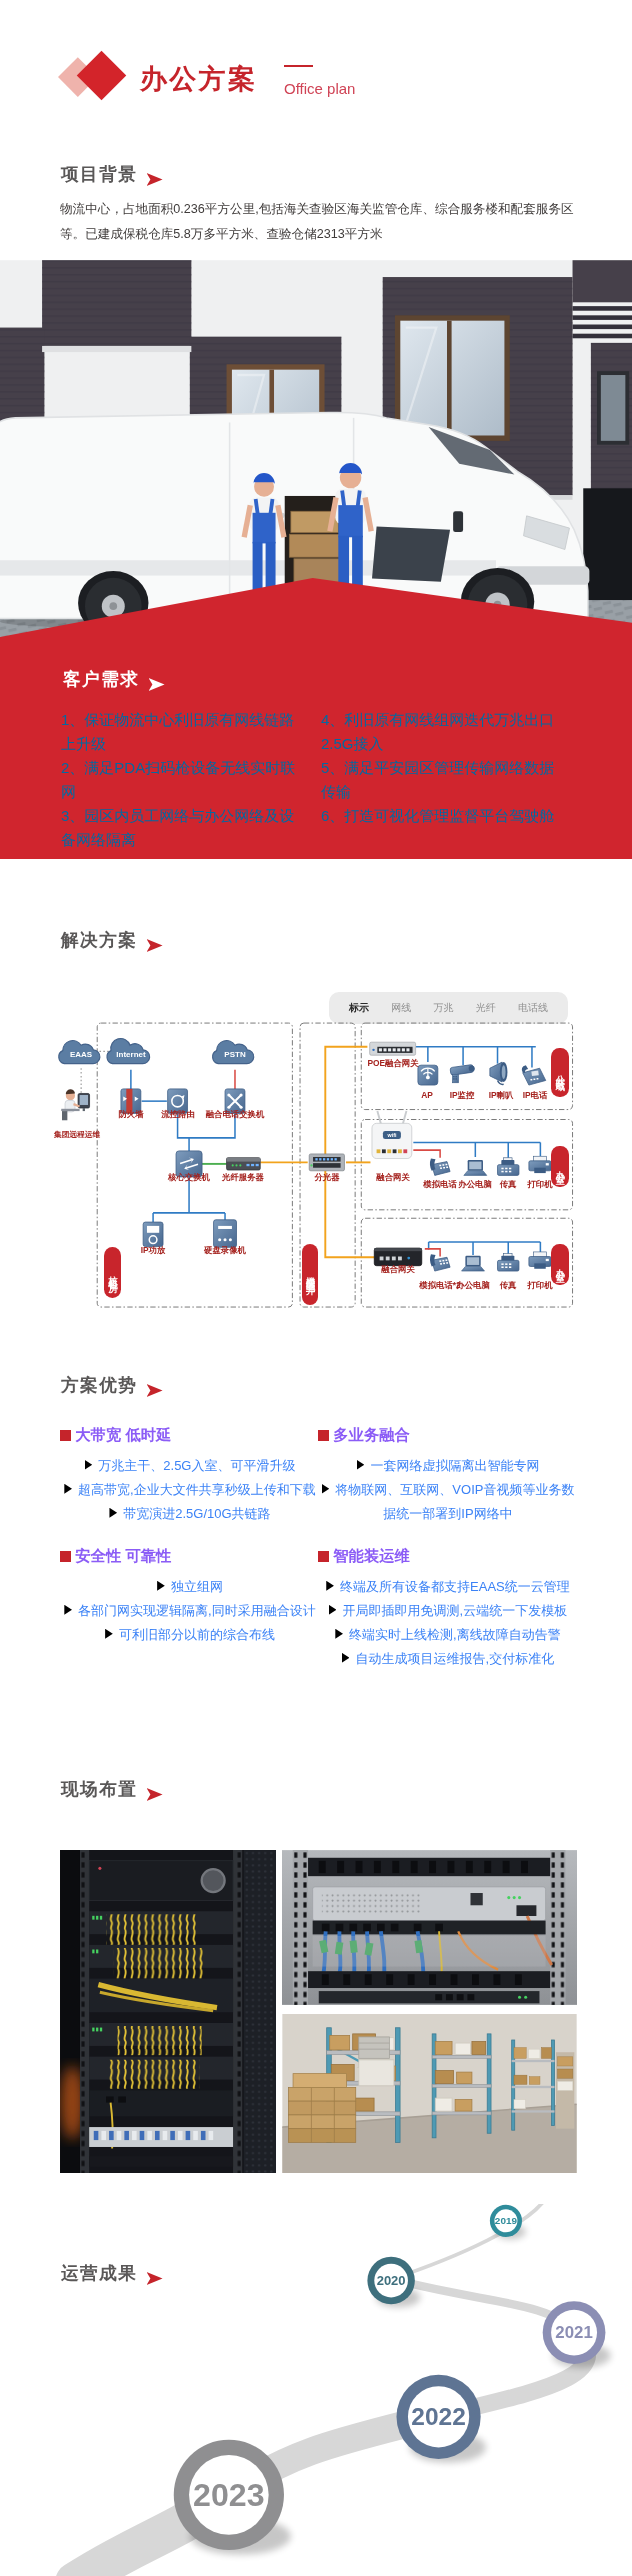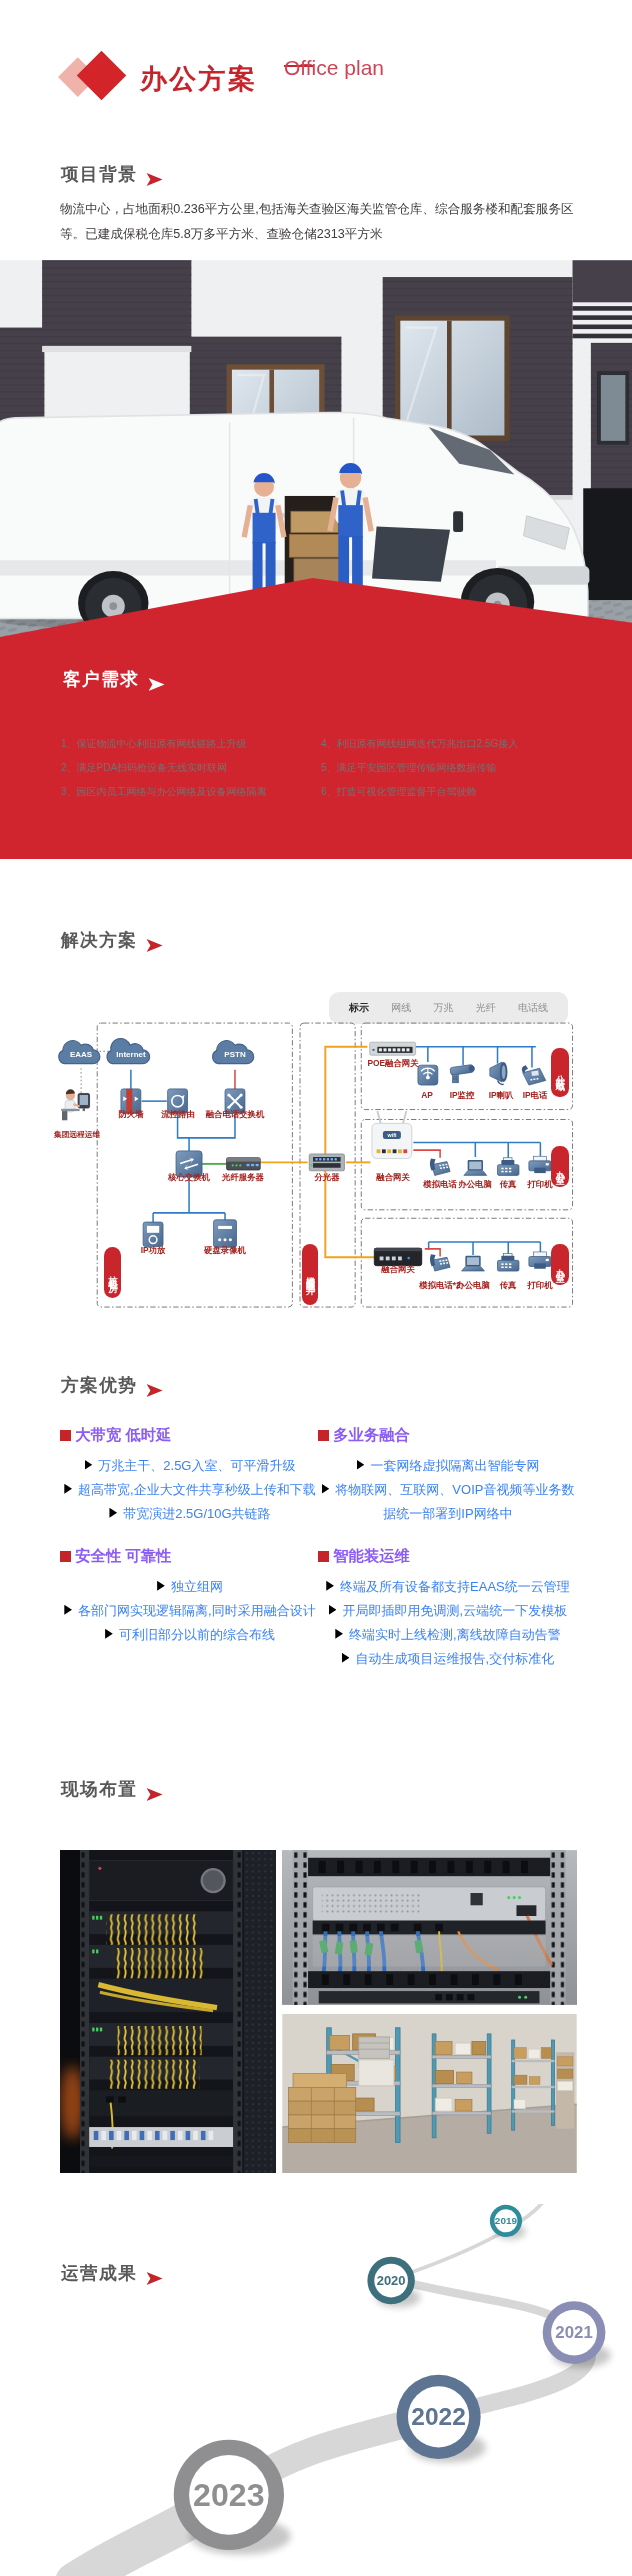--- a/index.html
+++ b/index.html
@@ -5,34 +5,34 @@
   html,body{margin:0;padding:0;background:#fff;}
   .page{position:relative;width:633px;height:2576px;background:#fff;overflow:hidden;
         font-family:"Liberation Sans","DejaVu Sans",sans-serif;}
   .abs{position:absolute;}
   
   .diamond{position:absolute;transform:rotate(45deg);}
   .d-pink{left:64px;top:63px;width:27.6px;height:27.6px;background:#efb3ac;}
   .d-red{left:84px;top:58px;width:35px;height:35px;background:#d3242a;}
   .title-cn{left:140px;top:61px;font-size:27px;font-weight:bold;color:#c5242b;letter-spacing:2.3px;}
   .title-dash{left:284px;top:65px;width:29px;height:2.3px;background:#c5242b;}
-  .title-en{left:284px;top:56px;font-size:21px;color:#d04355;text-align:center;}
+  .title-en{left:284px;top:80px;font-size:15px;color:#d04355;text-align:center;}
   
   .sec-head{display:flex;align-items:flex-end;gap:9.2px;}
   .sec-title{font-size:17.6px;font-weight:bold;color:#595757;letter-spacing:1.5px;}
   .arrow{width:16px;height:13px;background:#c5242b;clip-path:polygon(0 0,100% 50%,0 100%,24% 50%);}
   .arrow.white{background:#fff;}
   
   .bg-body{left:60px;top:197px;width:528px;font-size:12.6px;line-height:25px;color:#3f3b3a;}
   
   .needs{left:0;top:578px;width:633px;height:281px;background:#d0252e;
          clip-path:polygon(0 21%,49.4% 0,100% 16%,100% 100%,0 100%);}
   .needs-title{left:63px;top:667px;}
   .needs-title .sec-title{color:#fff;}
-  .req-col{top:732px;width:239px;font-size:10px;line-height:24px;color:#737373;}
+  .req-col{top:708px;width:239px;font-size:15px;line-height:24px;color:#0369a1;}
   .req-col div{margin:0;}
   
   .adv-group{width:260px;}
   .adv-title{font-size:15.3px;font-weight:bold;color:#8b5cf6;margin-bottom:7.7px;}
   .sq{display:inline-block;width:10.7px;height:10.7px;background:#c5242b;margin-right:4.6px;vertical-align:-0.8px;}
   .adv-items{font-size:13px;line-height:24px;color:#3b82f6;text-align:center;}
   .tri{display:inline-block;width:7.7px;height:10px;background:#000;
        clip-path:polygon(0 0,100% 50%,0 100%);margin-right:6.1px;}
   
   .dlabel{position:absolute;transform:translateX(-50%);font-size:8.4px;font-weight:bold;

